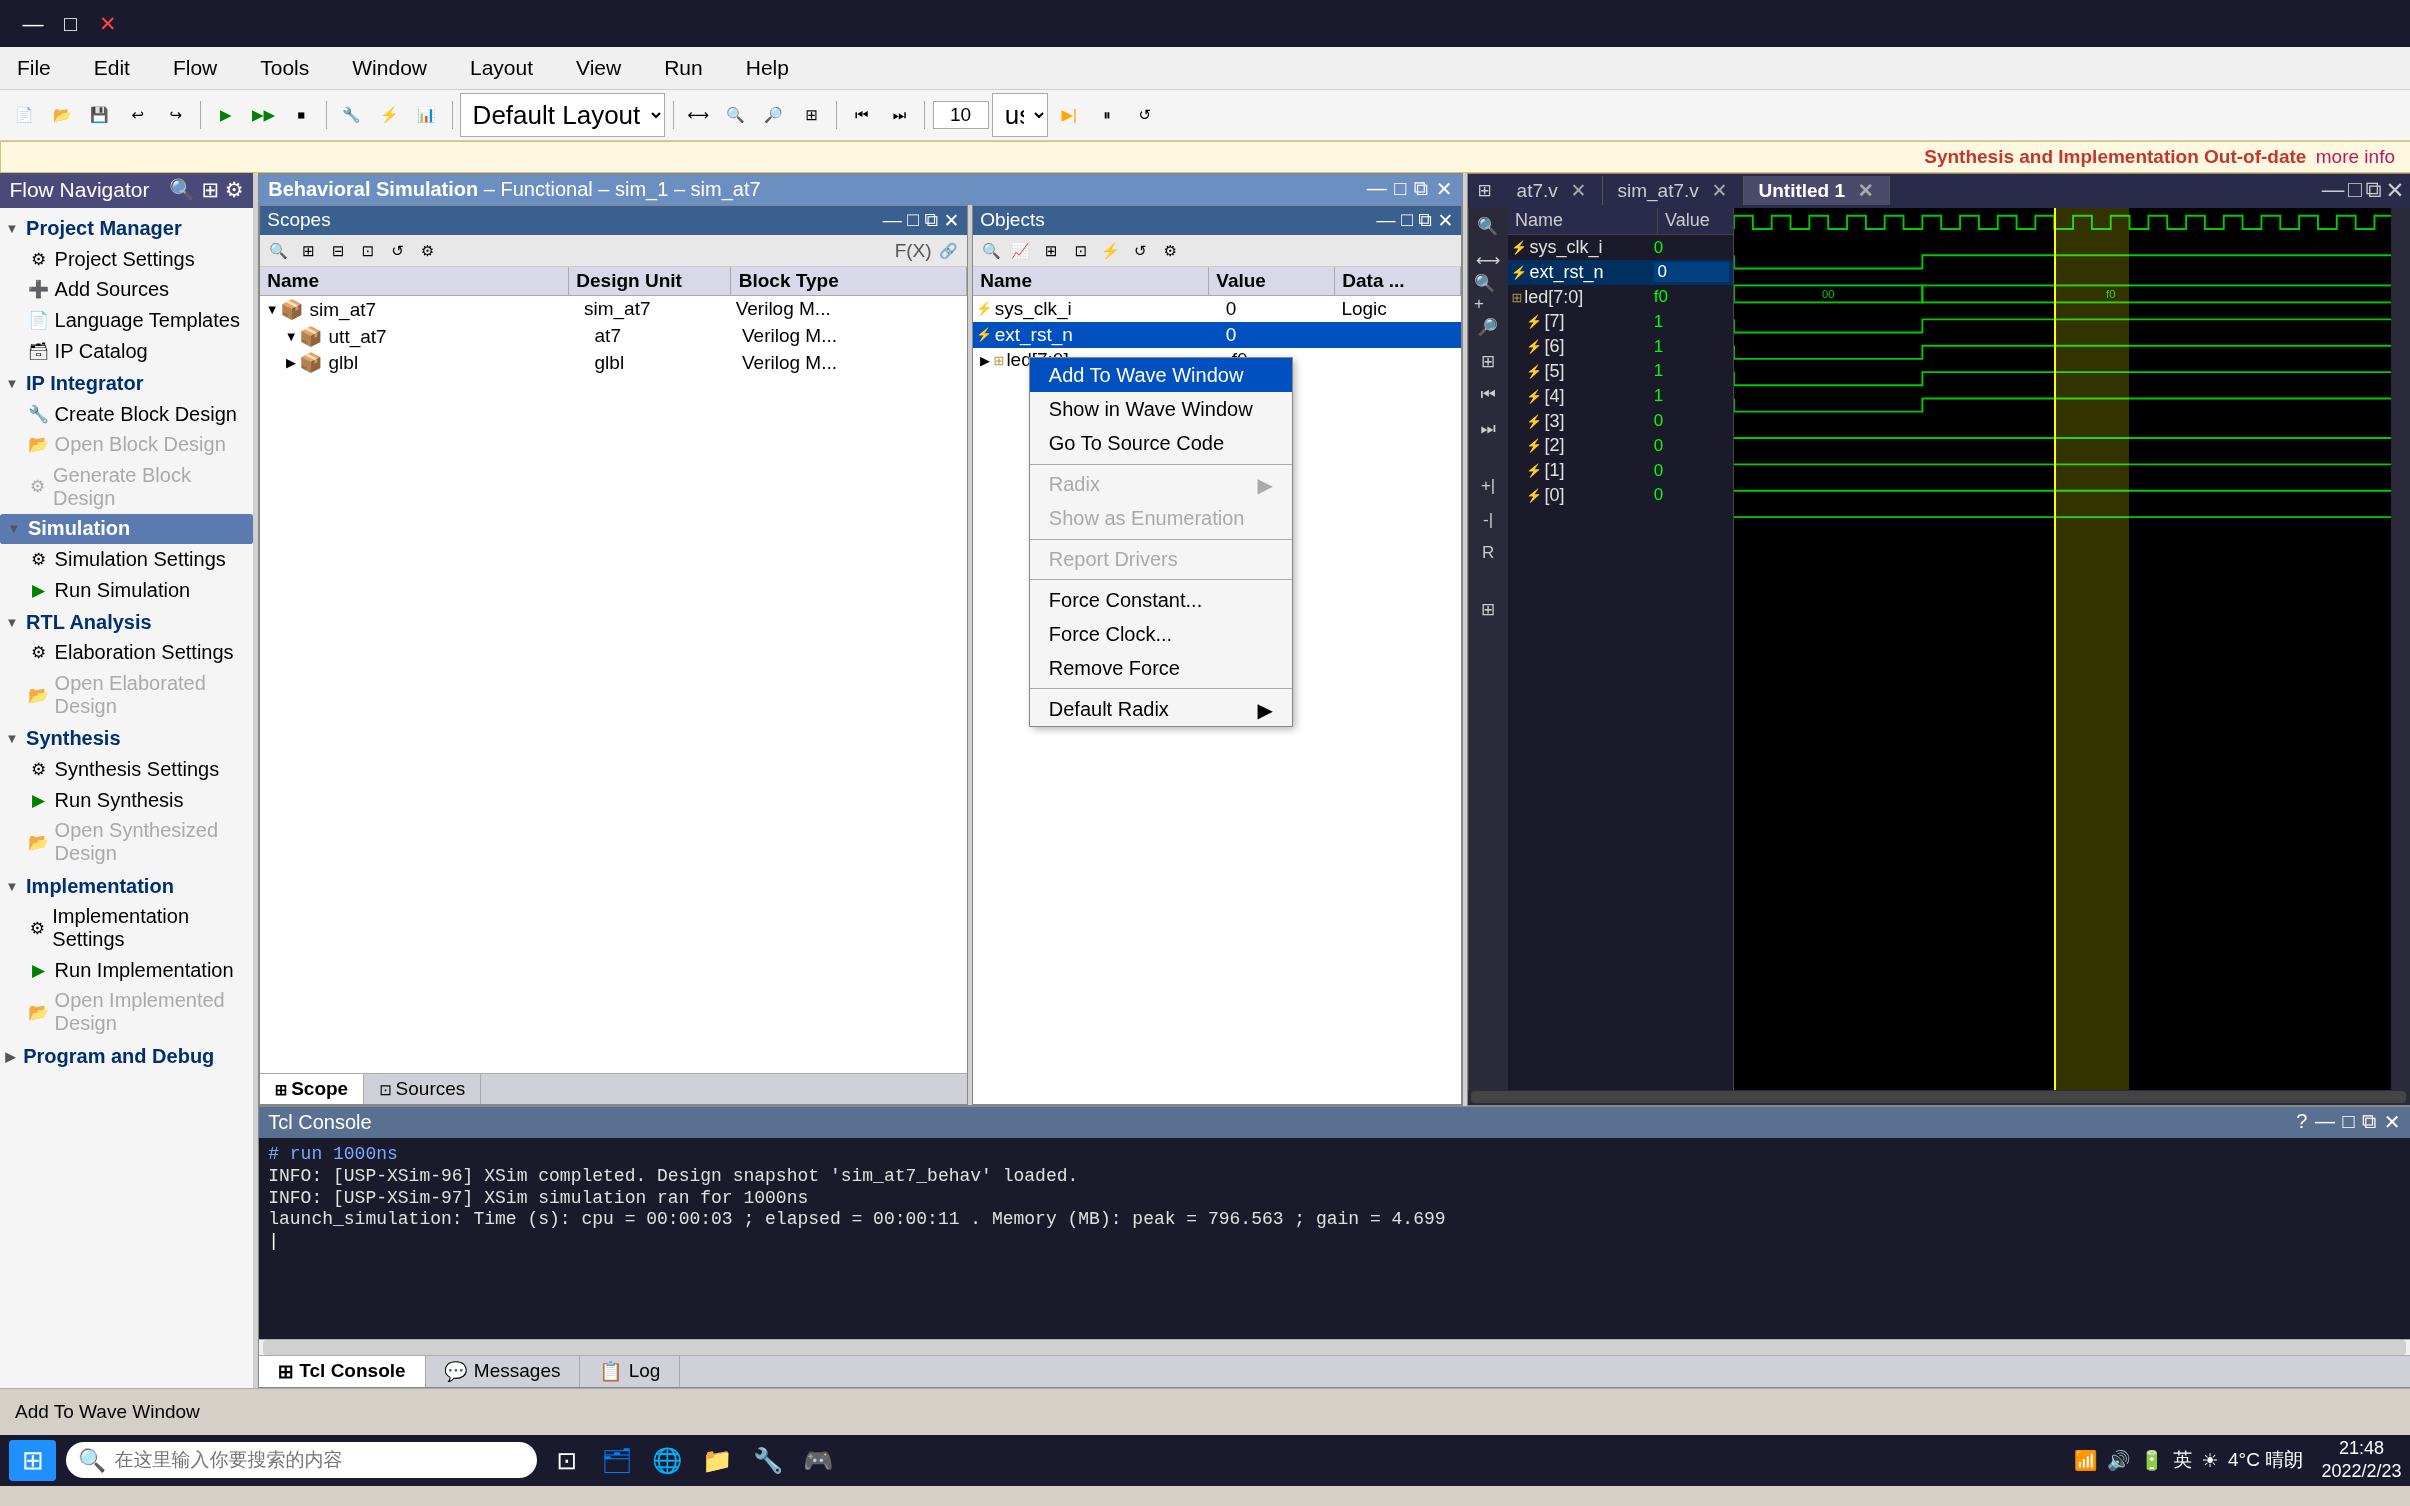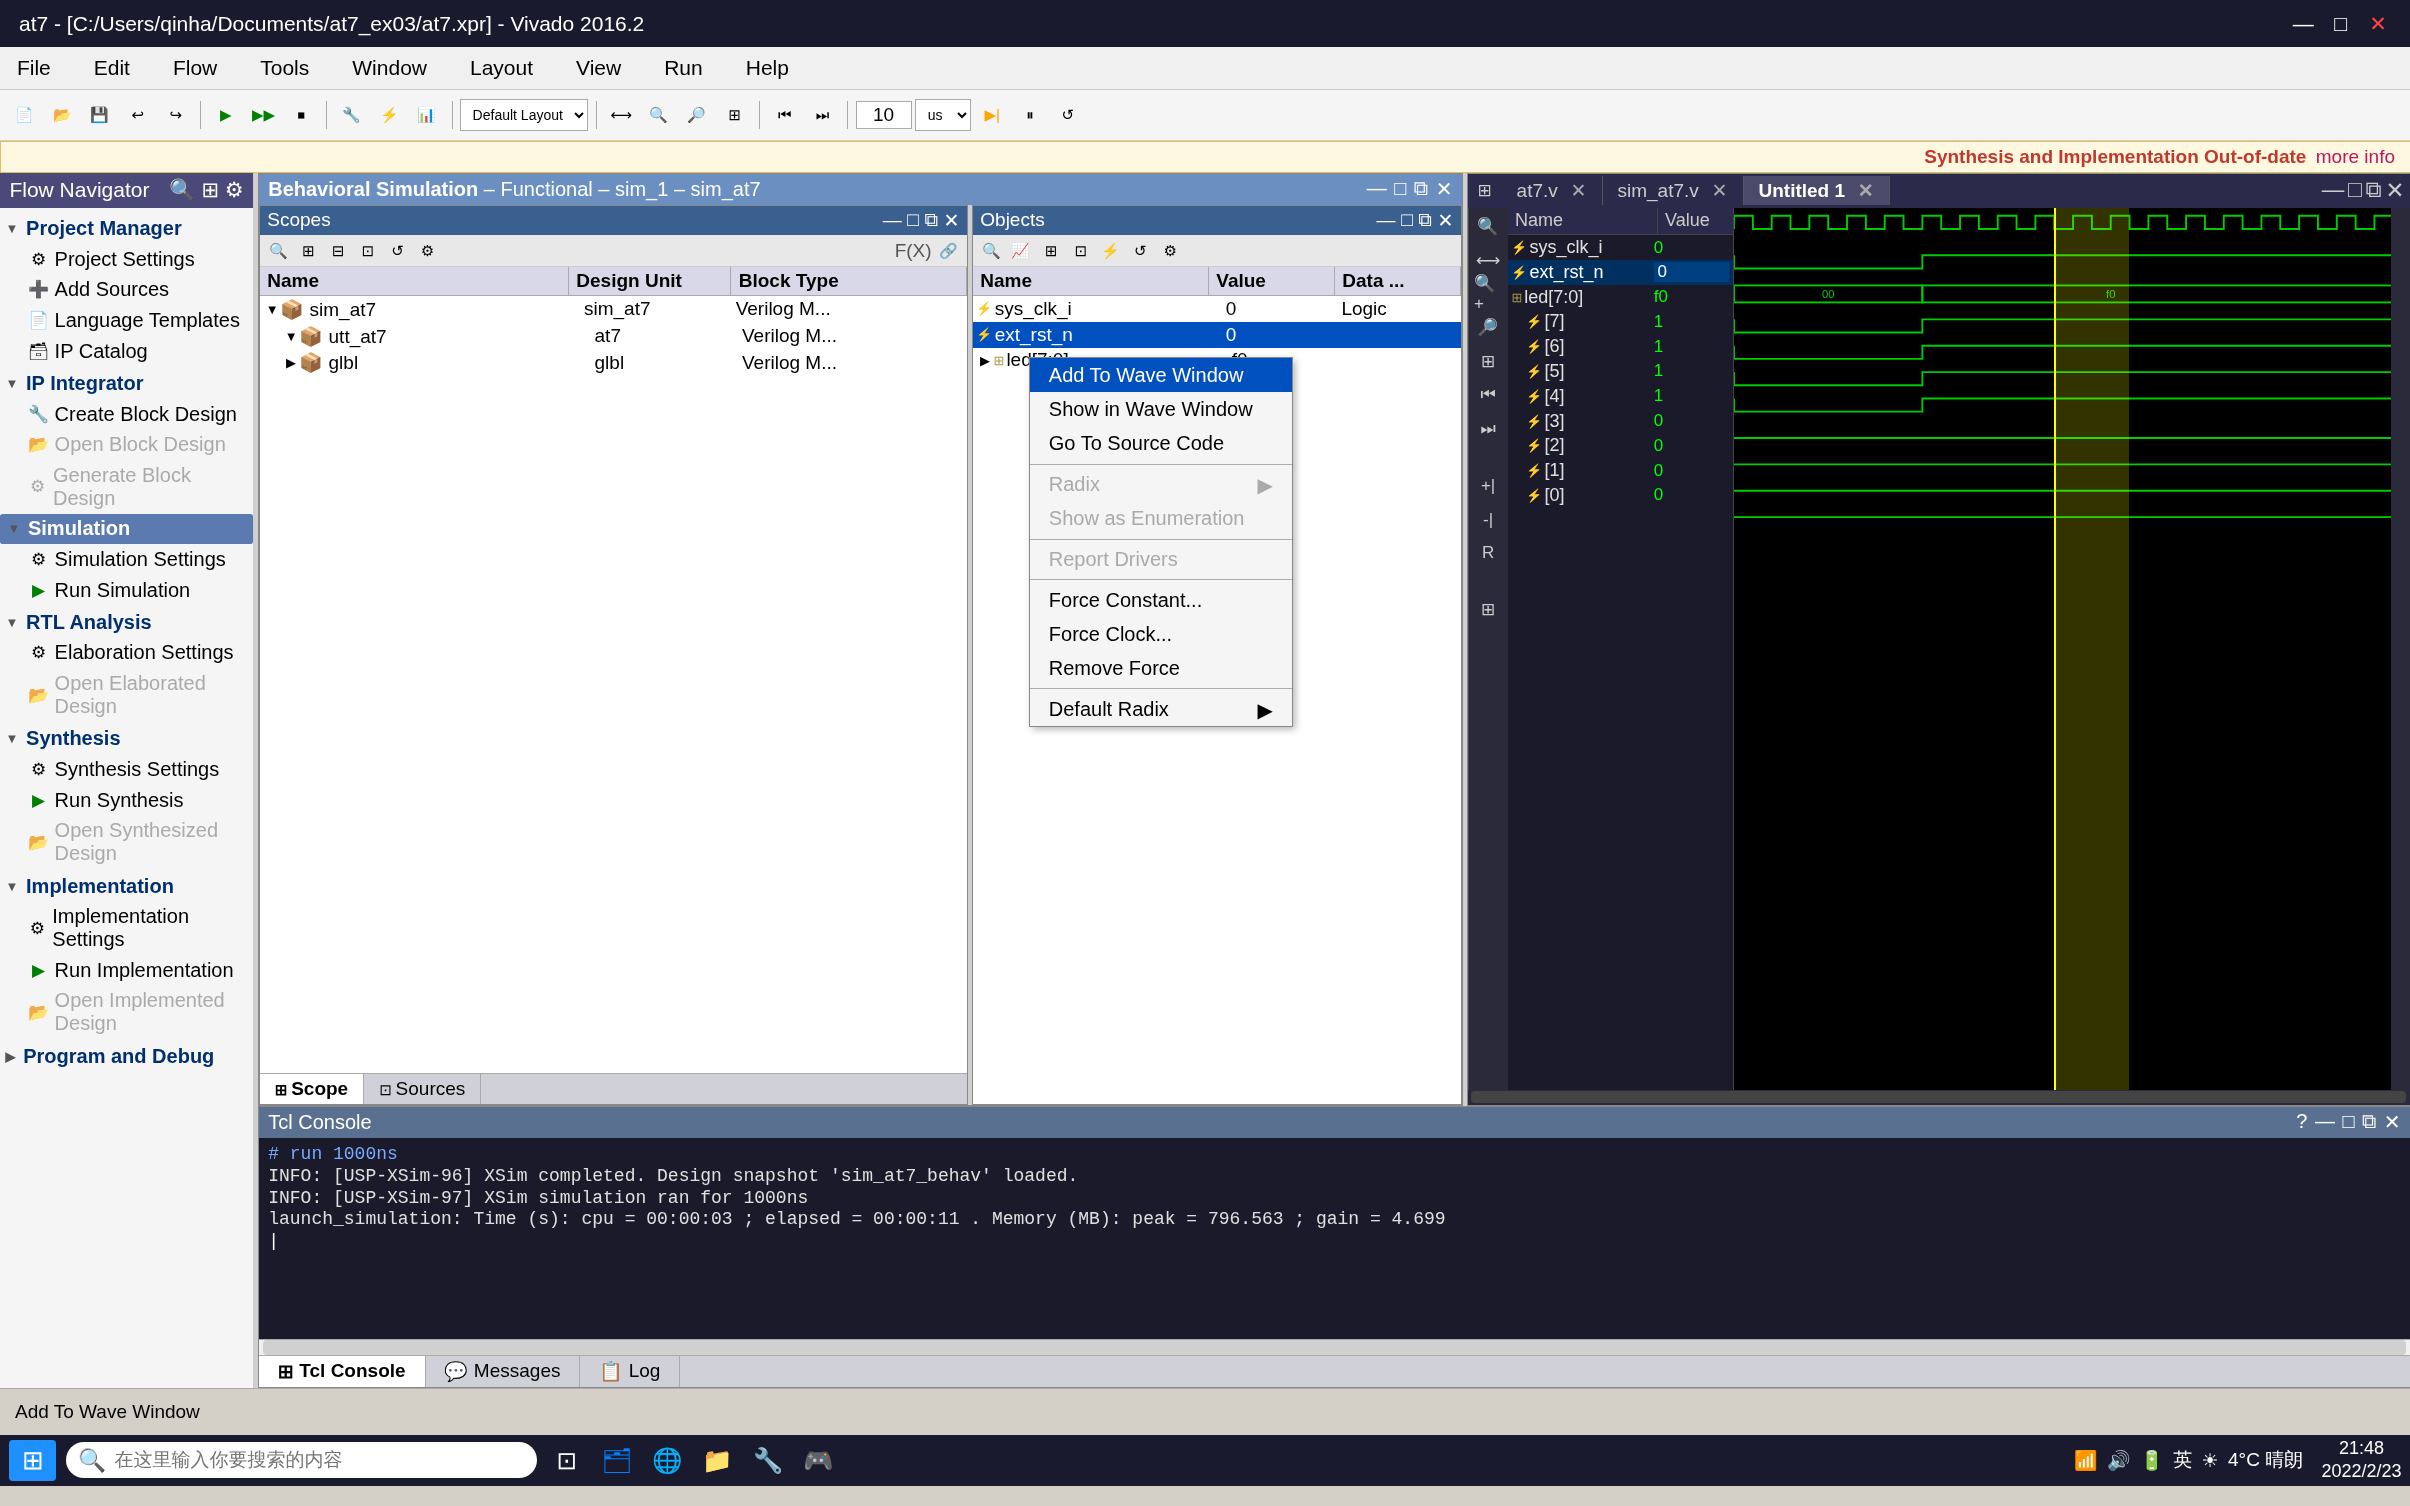--- a/index.html
+++ b/index.html
@@ -11,21 +11,21 @@
     .title-bar-btn { width: 28px; height: 28px; background: transparent; border: none; color: #fff; font-size: 21px; cursor: pointer; display: flex; align-items: center; justify-content: center; }
 
     
     .menu-bar { background: #f0f0f0; height: 43px; display: flex; align-items: center; padding: 0 9.4px; gap: 28px; border-bottom: 0.9px solid #ccc; }
     .menu-item { font-size: 21px; cursor: pointer; padding: 3.8px 7.5px; }
 
     
     .toolbar { background: #f5f5f5; height: 51px; display: flex; align-items: center; padding: 0 7.5px; gap: 3.8px; border-bottom: 0.9px solid #ccc; }
     .toolbar-btn { width: 34px; height: 34px; display: flex; align-items: center; justify-content: center; cursor: pointer; border: 0.9px solid transparent; font-size: 15px; }
     .toolbar-sep { width: 0.9px; height: 28px; background: #aaa; margin: 0 3.8px; }
-    .toolbar-dropdown { height: 32px; padding: 1.9px 7.5px; font-size: 14px; border: 0.9px solid #aaa; background: #fff; cursor: pointer; }
+    .toolbar-dropdown { height: 44px; padding: 1.9px 7.5px; font-size: 26px; border: 0.9px solid #aaa; background: #fff; cursor: pointer; }
     .toolbar-input-small { width: 56px; height: 28px; text-align: center; border: 0.9px solid #aaa; font-size: 19px; }
     .status-bar-top { background: #fff8e1; border: 0.9px solid #e0c060; padding: 3.8px 15px; font-size: 19px; display: flex; align-items: center; gap: 9.4px; }
     .status-warn { color: #c0392b; font-size: 19px; font-weight: bold; }
     .more-info { color: #be185d; cursor: pointer; font-size: 19px; }
 
     
     .flow-nav { width: 254px; background: #f5f5f5; border-right: 0.9px solid #ccc; display: flex; flex-direction: column; overflow: hidden; }
     .flow-nav-header { background: #4a4a7a; color: #fff; padding: 5.6px 9.4px; font-size: 21px; display: flex; justify-content: space-between; align-items: center; }
     .flow-nav-body { flex: 1; overflow-y: auto; padding: 3.8px 0; }
     .nav-section-title { font-size: 20px; font-weight: bold; color: #003070; padding: 5.6px 9.4px 3.8px 5.6px; cursor: pointer; display: flex; align-items: center; gap: 3.8px; }
@@ -116,21 +116,20 @@
 
     .tcl-line { margin-bottom: 1.9px; }
     .tcl-cmd { color: #7af; }
     .tcl-info { color: #e0e0e0; }
     .tcl-timing { color: #e0e0e0; }
   </style>
 </head>
 <body>
 
 <div class="title-bar">
-  <span style="font-size:21px;">at7 - [C:/Users/qinha/Documents/at7_ex03/at7.xpr] - Vivado 2016.2</span>
   <div class="title-bar-controls">
     <button class="title-bar-btn">—</button>
     <button class="title-bar-btn">□</button>
     <button class="title-bar-btn" style="color:#ff4444;">✕</button>
   </div>
 </div>
 
 <div class="menu-bar">
   <span class="menu-item">File</span>
   <span class="menu-item">Edit</span>

